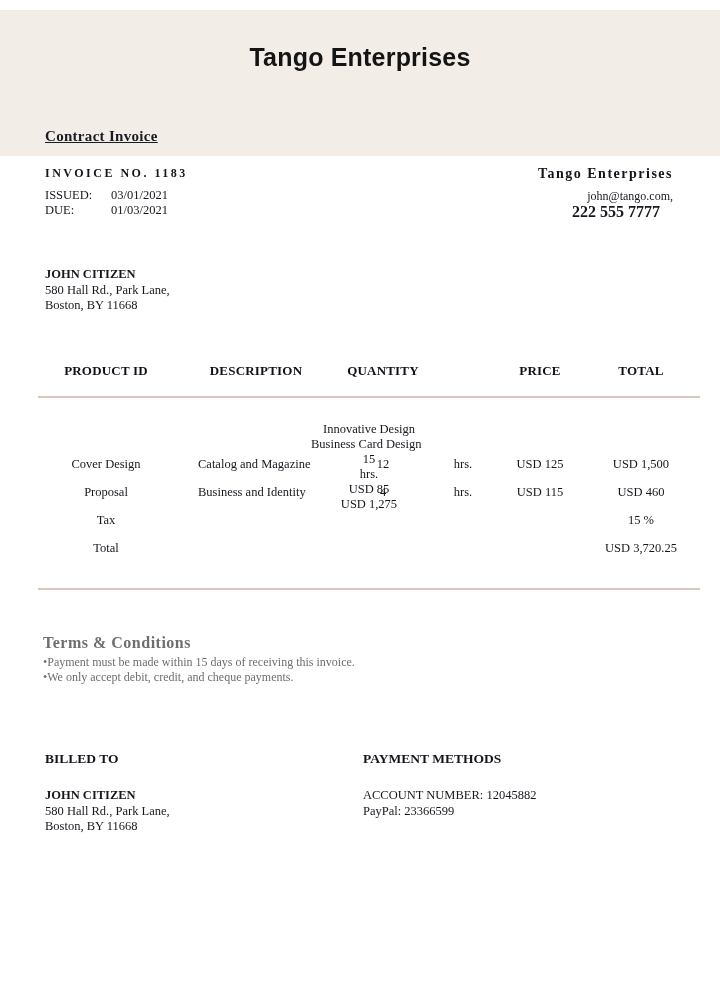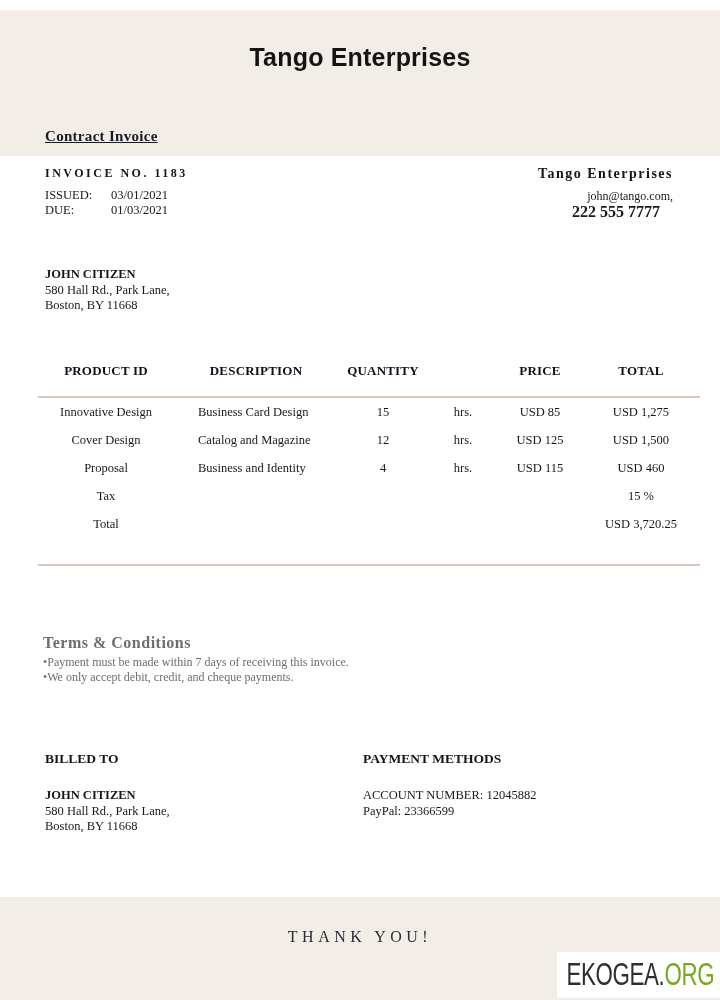--- a/index.html
+++ b/index.html
@@ -32,21 +32,21 @@
   .t-row { display: flex; }
   .t-head { font-weight: bold; font-size: 13px; height: 22px; letter-spacing: 0.2px; color: #10101a; }
   .col-product  { width: 136px; text-align: center; }
   .col-desc     { width: 164px; text-align: center; }
   .col-qty      { width: 90px;  text-align: center; }
   .col-unit     { width: 70px;  text-align: center; }
   .col-price    { width: 84px;  text-align: center; }
   .col-total    { width: 118px; text-align: center; }
   .t-line { height: 2px; background: #dbc8ba; margin-top: 11px; }
   .t-body .t-row { height: 28px; align-items: center; font-size: 12.5px; }
-  .t-body .t-row:first-child { margin-top: 0; }
+  .t-body .t-row:first-child { margin-top: 24px; flex-direction: column; }
   .t-body .cell-desc { text-align: left; padding-left: 24px; }
   .t-line-bottom { height: 2px; background: #dbc8ba; margin-top: 26px; }
 
   
   .terms { position: absolute; top: 634px; left: 43px; color: #6e6e6e; }
   .terms-title { font-weight: bold; font-size: 16px; letter-spacing: 0.5px; margin-bottom: 3px; }
   .terms-item { font-size: 12px; line-height: 15px; }
   .terms-item::before { content: "\2022 "; }
 
   
@@ -151,21 +151,21 @@
           <div class="col-unit"></div>
           <div class="col-price"></div>
         <div class="col-total">USD 3,720.25</div>
       </div>
     </div>
     <div class="t-line-bottom"></div>
   </div>
 
   <div class="terms">
     <div class="terms-title">Terms &amp; Conditions</div>
-    <div class="terms-item">Payment must be made within 7 days of receiving this invoice.</div>
+    <div class="terms-item">Payment must be made within 15 days of receiving this invoice.</div>
     <div class="terms-item">We only accept debit, credit, and cheque payments.</div>
   </div>
 
   <div class="billed-payment">
     <div class="billed-col">
       <div class="section-heading">BILLED TO</div>
       <div class="billed-customer">
         <div class="customer-name">JOHN CITIZEN</div>
         <div>580 Hall Rd., Park Lane,</div>
         <div>Boston, BY 11668</div>
@@ -173,22 +173,14 @@
     </div>
     <div>
       <div class="section-heading">PAYMENT METHODS</div>
       <div class="payment-lines">
         <div>ACCOUNT NUMBER: 12045882</div>
         <div>PayPal: 23366599</div>
       </div>
     </div>
   </div>
 
-  <div class="footer-band">
-    <div class="thank-you">THANK YOU!</div>
-    <div class="watermark-box">
-      <div class="watermark">
-        <span class="wm-name">EKOGEA.</span><span class="wm-tld">ORG</span>
-      </div>
-    </div>
-  </div>
 
 </div>
 
 </body></html>

